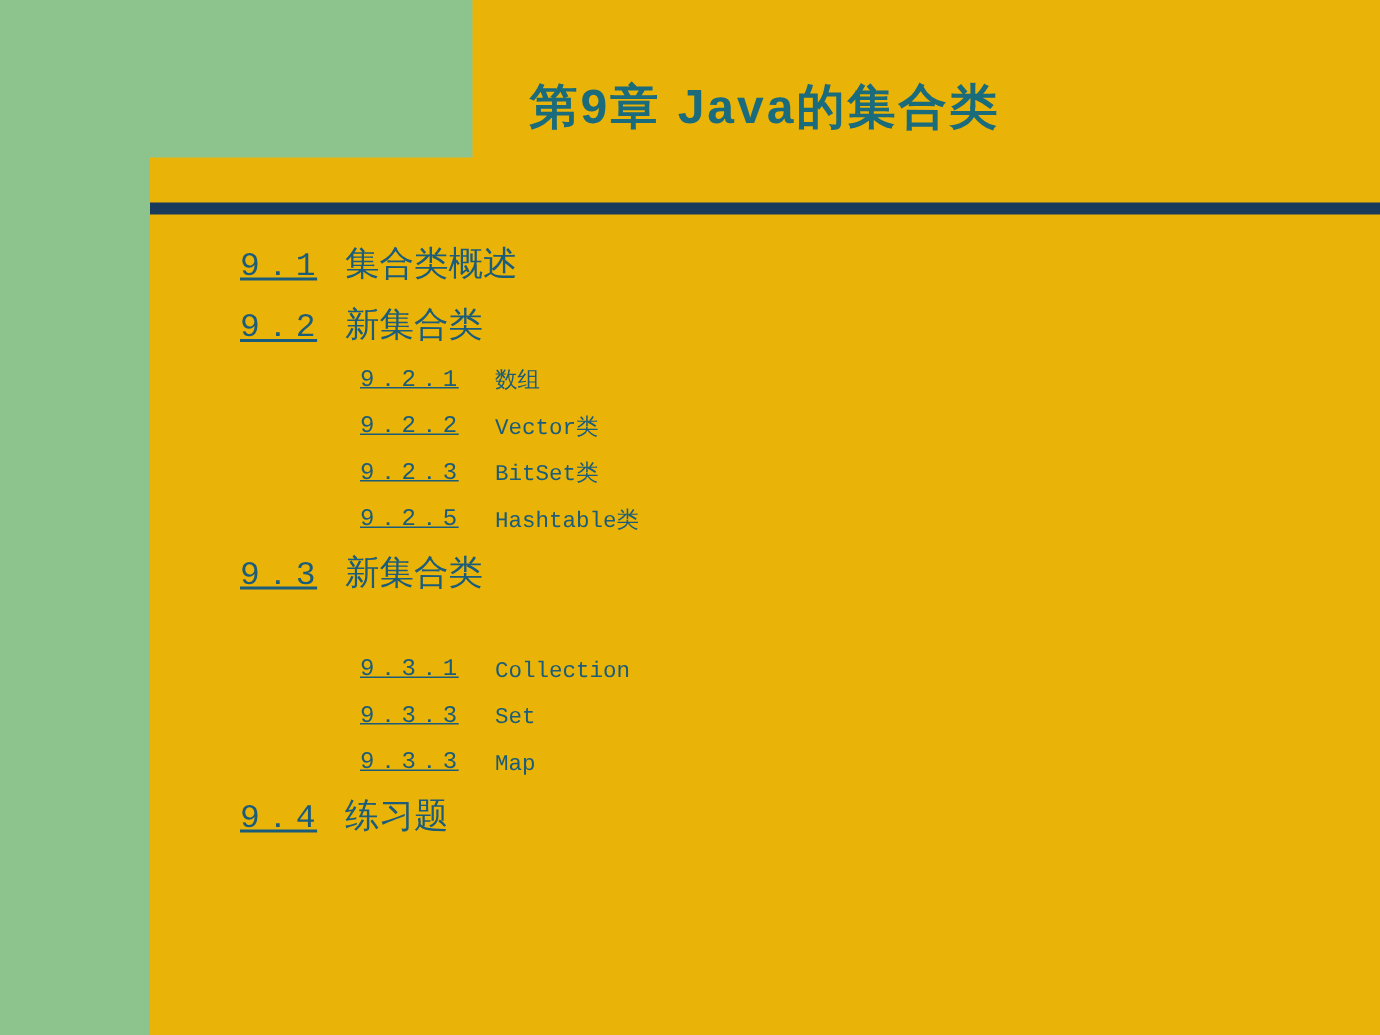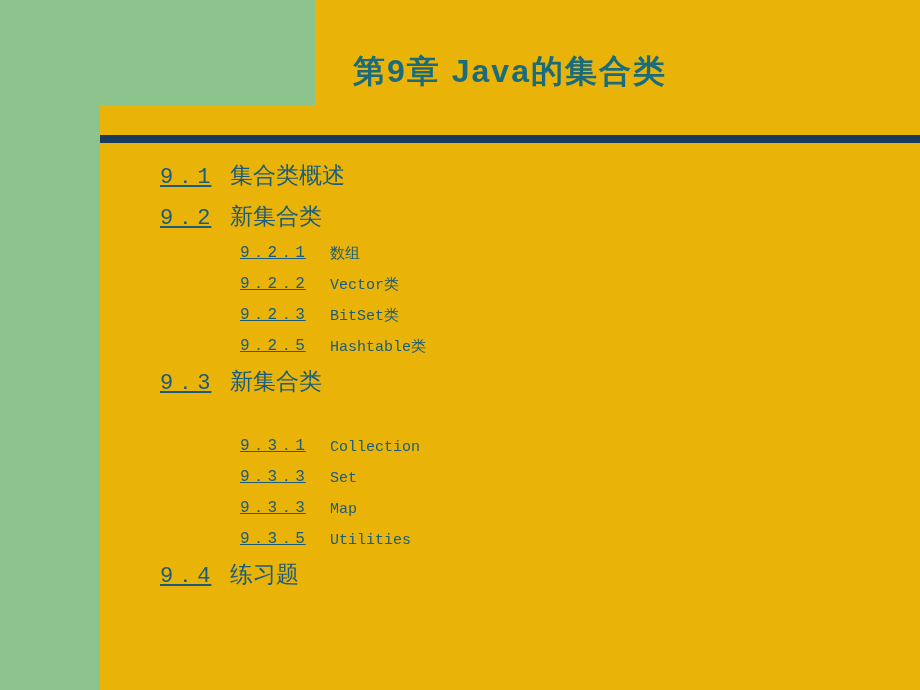--- a/index.html
+++ b/index.html
@@ -198,24 +198,20 @@
     <div class="toc-sub-item">
       <span class="toc-sub-number" style="text-decoration: underline; cursor: default;">9．3．3</span>
       <span class="toc-sub-label">Set</span>
     </div>
 
     <div class="toc-sub-item">
       <span class="toc-sub-number" style="text-decoration: underline; cursor: default;">9．3．3</span>
       <span class="toc-sub-label">Map</span>
     </div>
 
-    <div class="toc-sub-item">
-      <span class="toc-sub-number" style="text-decoration: underline; cursor: default;">9．3．5</span>
-      <span class="toc-sub-label">Utilities</span>
-    </div>
 
     <div class="toc-item">
       <span class="toc-number" style="text-decoration: underline; cursor: default;">9．4</span>
       <span class="toc-label">练习题</span>
     </div>
 
   </div>
 </div>
 
 </body></html>

